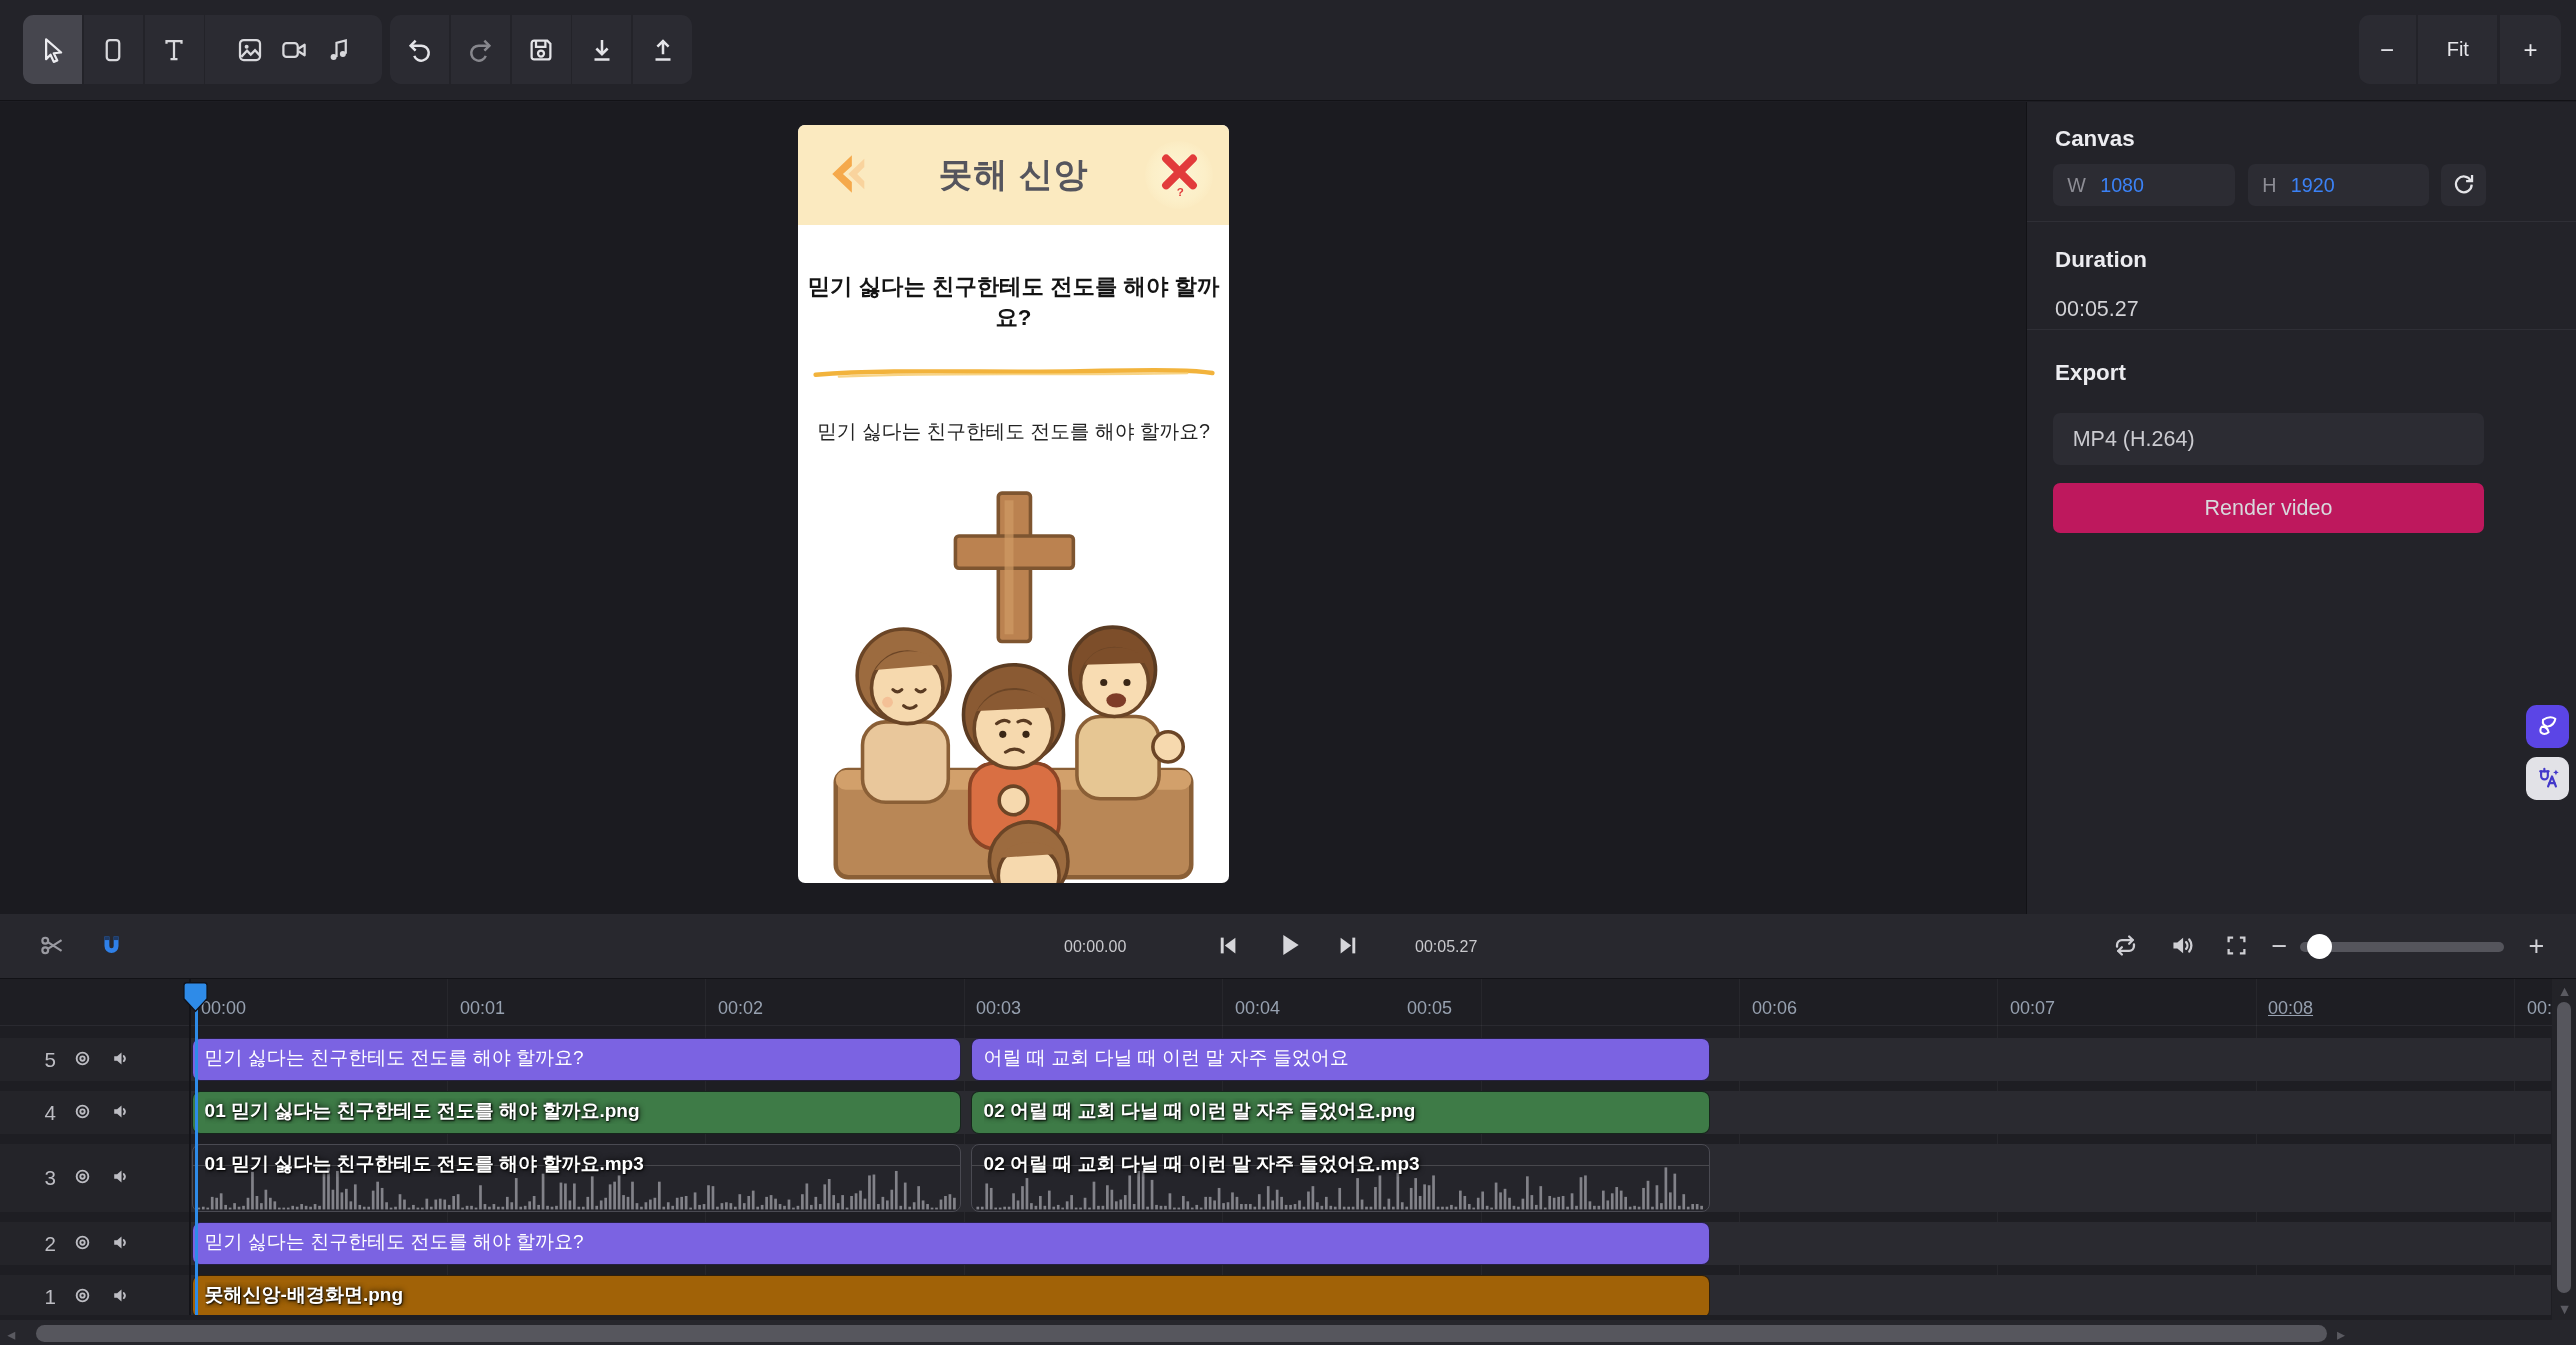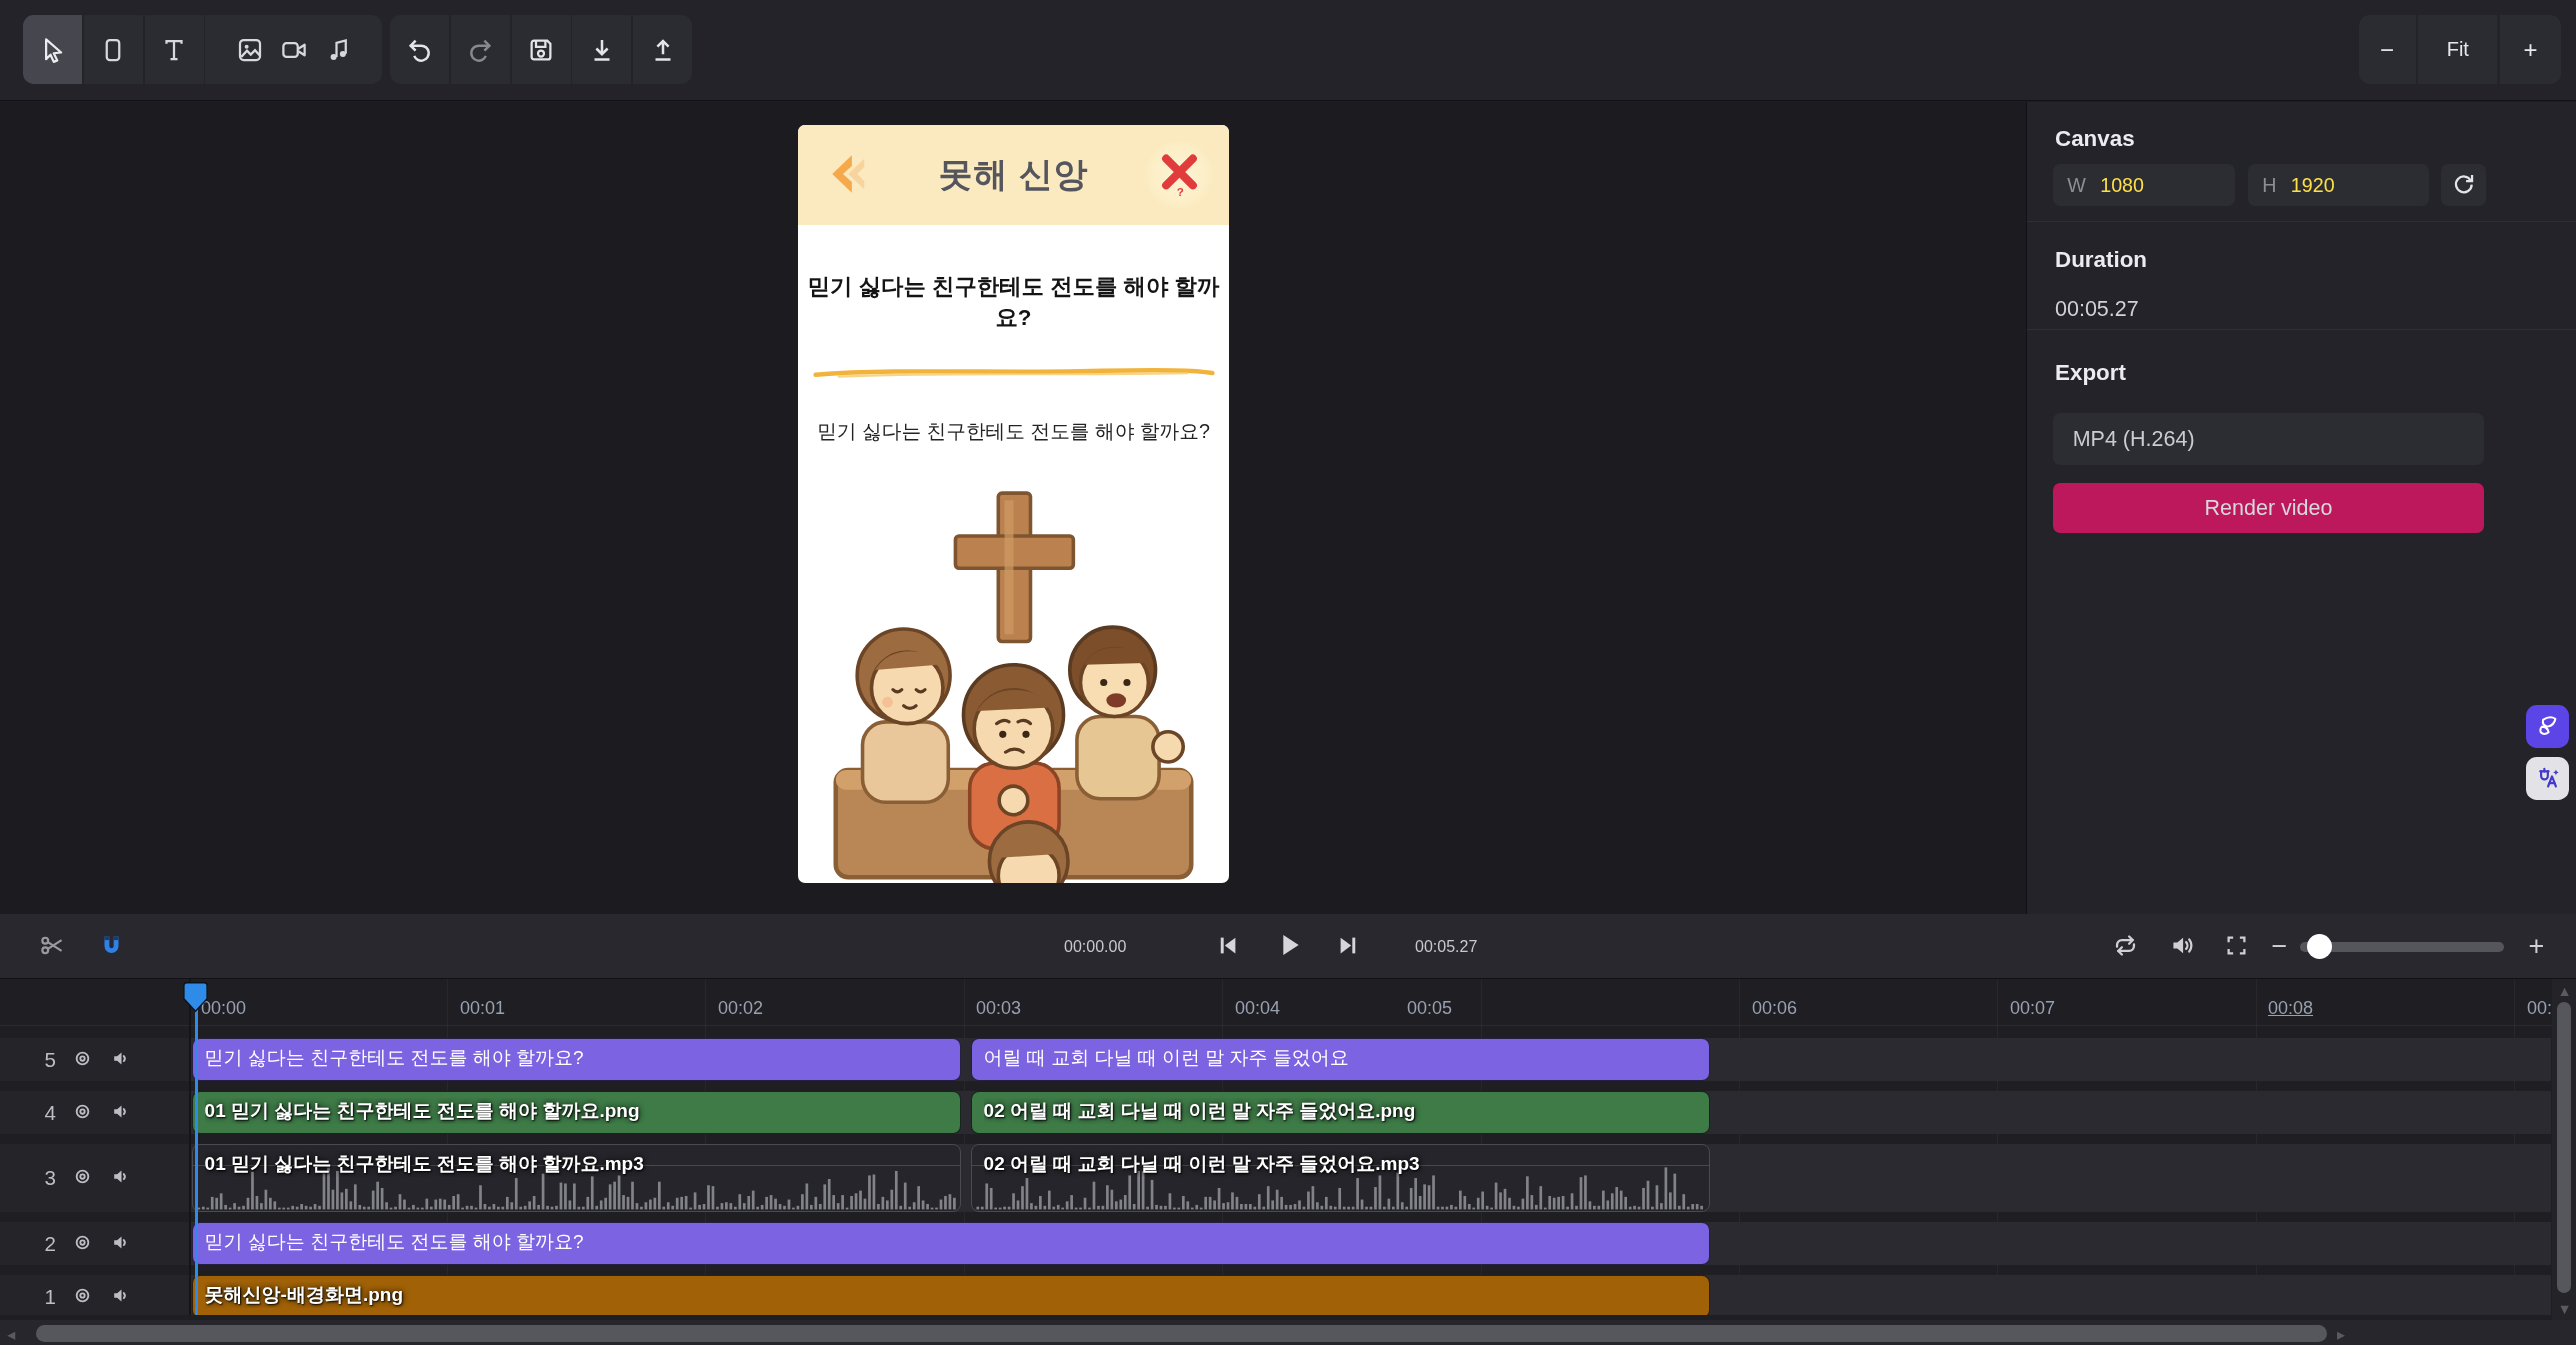--- a/index.html
+++ b/index.html
@@ -32,21 +32,21 @@
   .pv-underline { display:block; margin:32px auto 0; }
   .pv-subtitle { margin-top:39px; text-align:center; font-size:19.7px; color:#232323; }
   .pv-illu { position:absolute; left:0; bottom:-5.4px; }
 
   
   .rpanel { position:absolute; left:2026px; top:0; width:550px; height:812px; background:#232329; border-left:0.9px solid #121216; }
   .rp-h { position:absolute; left:28px; font-size:22.4px; font-weight:bold; color:#ececf0; }
   .rp-div { position:absolute; left:0; width:550px; height:0.9px; background:#2f2f36; }
   .field { position:absolute; height:42px; background:#2c2c33; border-radius:7.2px; display:flex; align-items:center; padding:0 14.3px; gap:14.3px; }
   .field .fl { color:#8d8d95; font-size:19.7px; }
-  .field .fv { color:#fde047; font-size:19.7px; }
+  .field .fv { color:#3b82f6; font-size:19.7px; }
   .iconbtn { position:absolute; width:45px; height:42px; background:#2c2c33; border-radius:7.2px; display:flex; align-items:center; justify-content:center; cursor:pointer; }
   .rp-val { position:absolute; left:28px; font-size:21.5px; color:#d2d2d6; }
   .selectbox { position:absolute; left:26px; width:431px; height:52px; background:#2c2c33; border-radius:7.2px; display:flex; align-items:center; padding:0 19.7px; color:#cBcBd0; font-size:21.5px; cursor:pointer; }
   .renderbtn { position:absolute; left:26px; width:431px; height:50px; background:#be185d; border-radius:7.2px; display:flex; align-items:center; justify-content:center; color:#d8d8dc; font-size:21.5px; cursor:pointer; }
 
   
   .floatbtns { position:absolute; right:7.2px; top:705px; display:flex; flex-direction:column; gap:9px; }
   .fbtn { width:43px; height:43px; border-radius:10.7px; display:flex; align-items:center; justify-content:center; cursor:pointer; }
   .fbtn.purple { background:#5b45e6; }
   .fbtn.light { background:#e2e2e7; }

